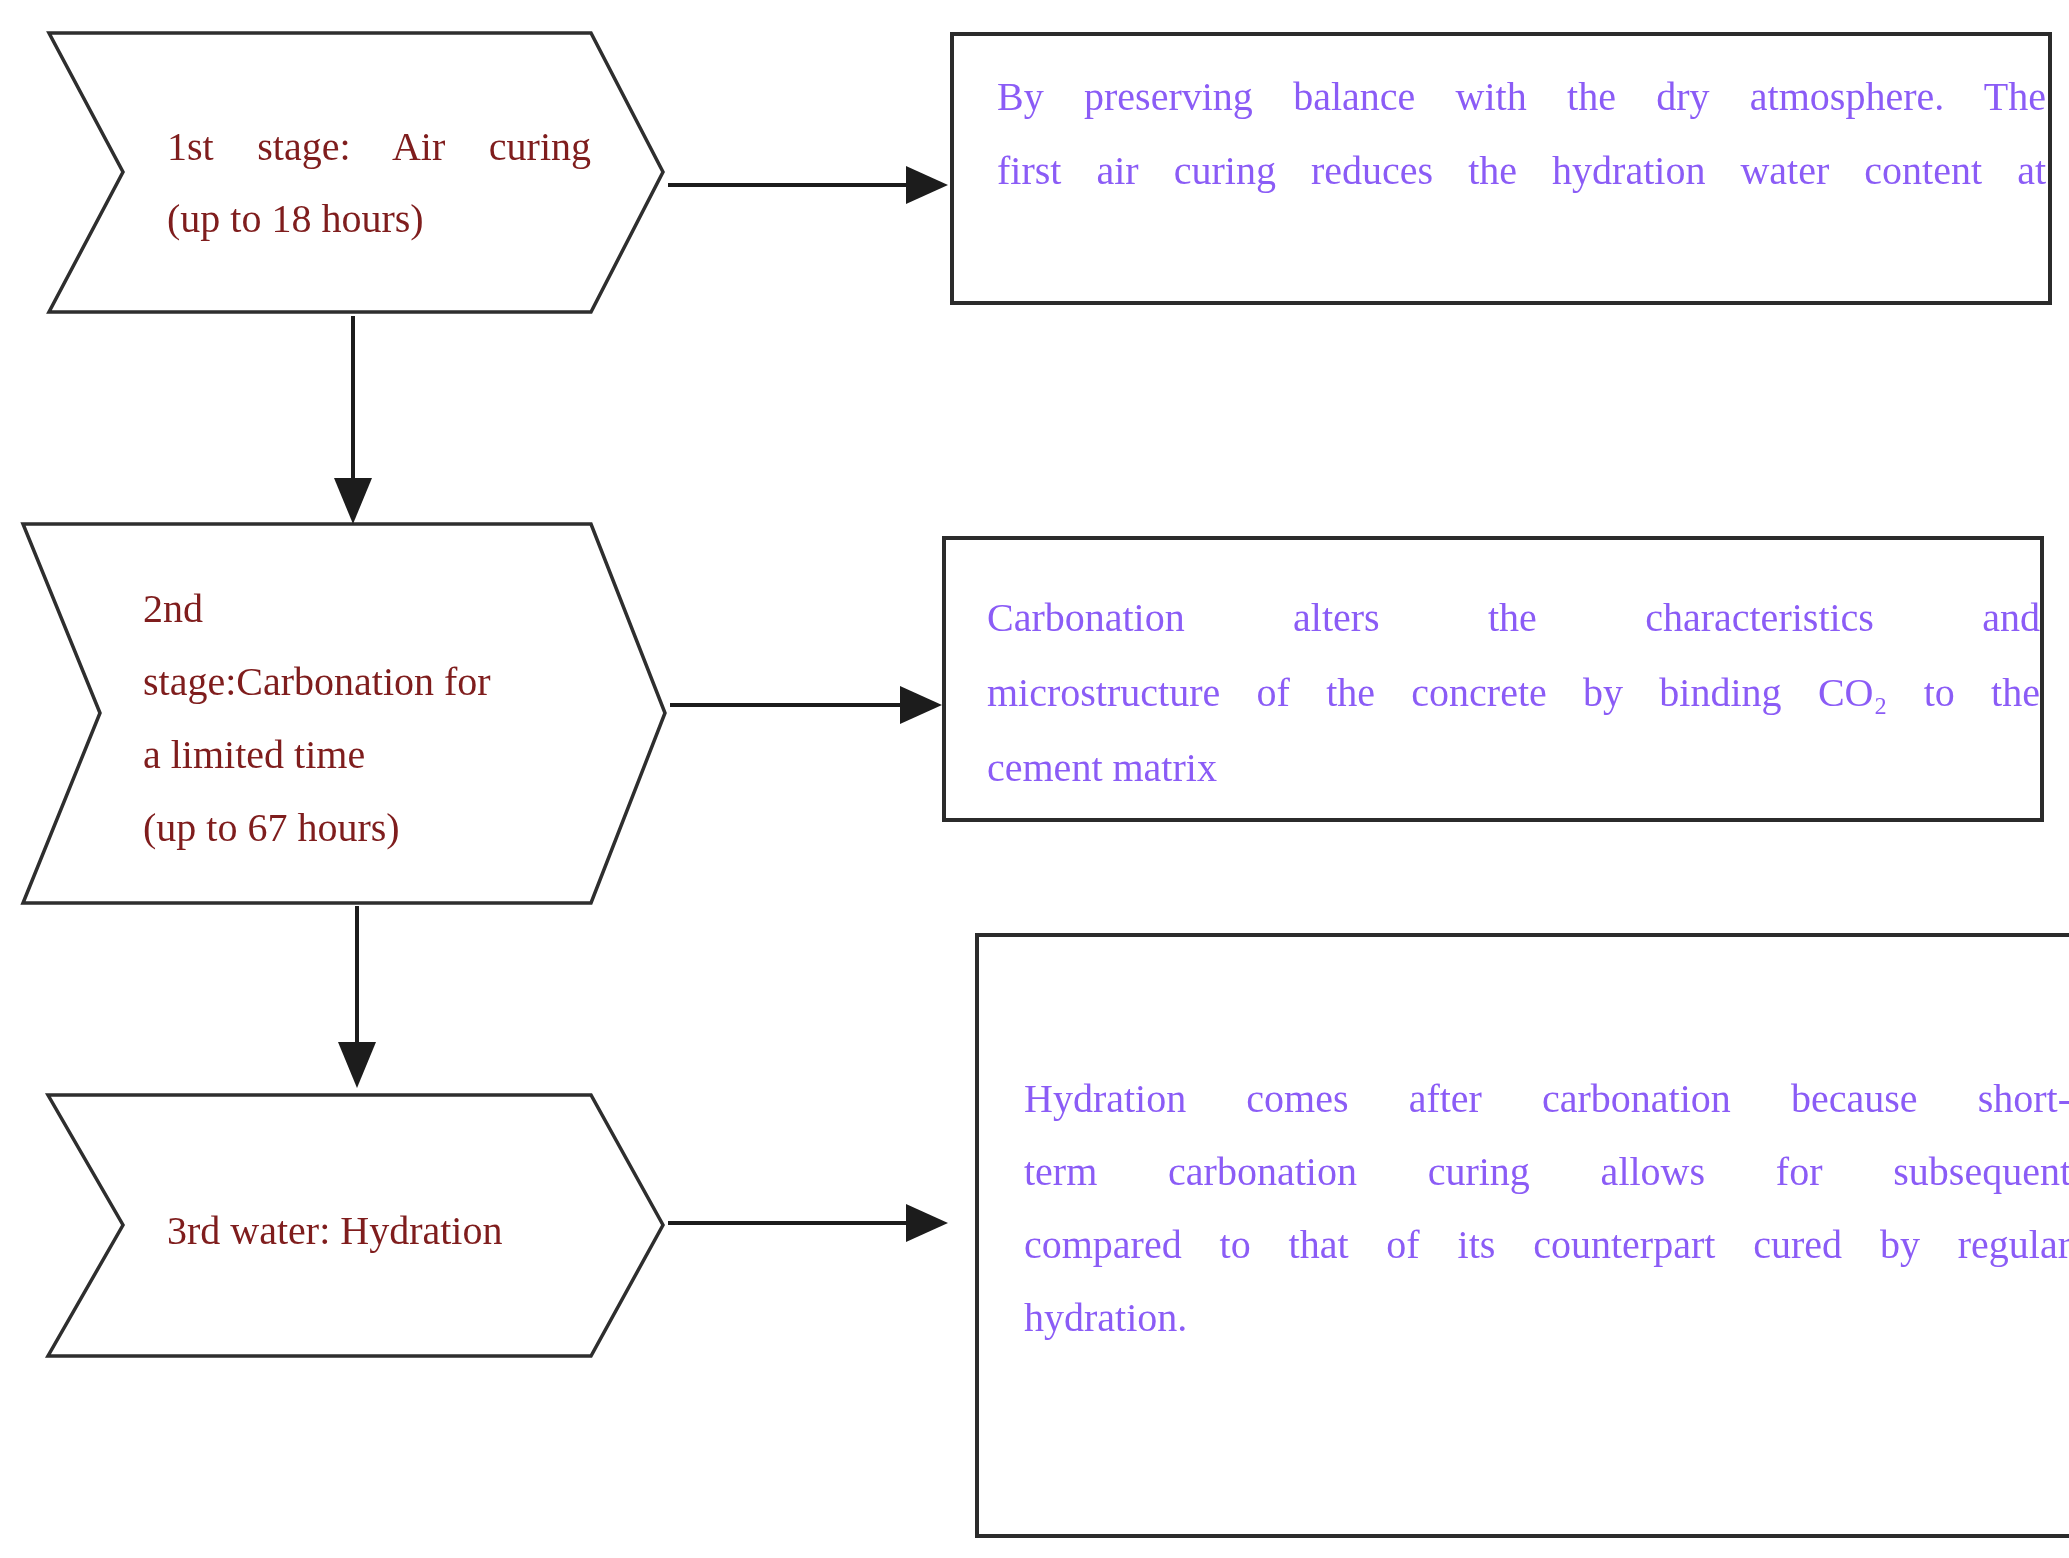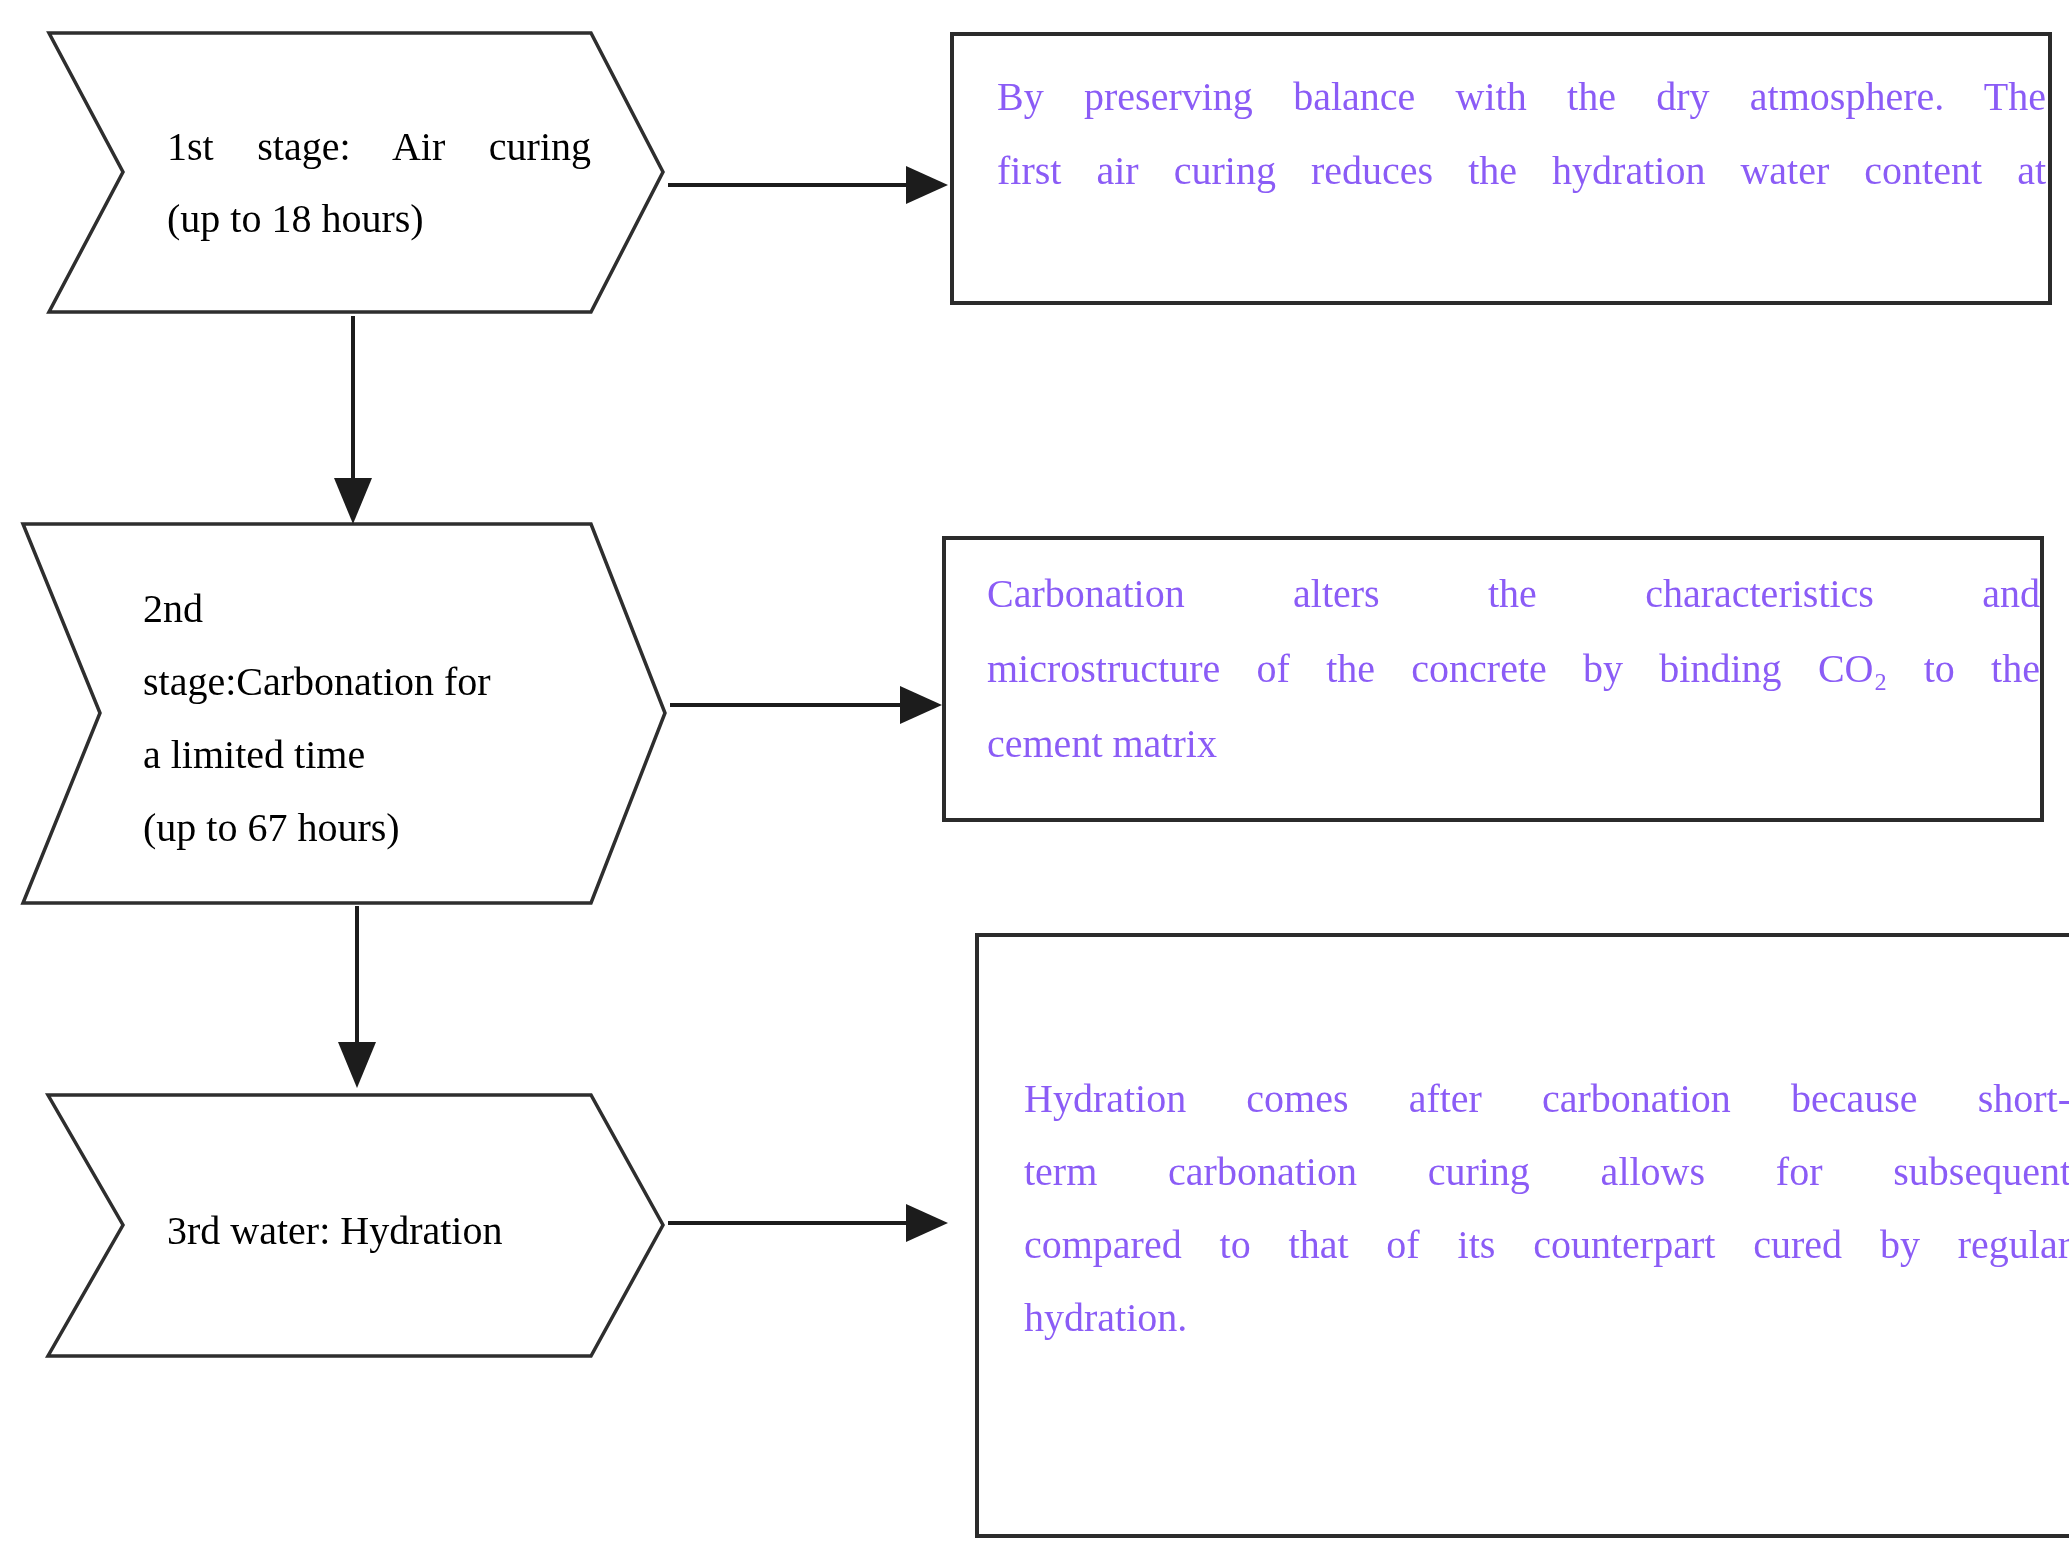--- a/index.html
+++ b/index.html
@@ -12,21 +12,21 @@
     overflow:hidden;
   }
   .layer{position:absolute;left:0;top:0;width:2069px;height:1558px;}
   .shape{fill:#ffffff;stroke:#2e2e2e;stroke-width:3.5;stroke-linejoin:miter;}
   .aline{stroke:#1c1c1c;stroke-width:4;fill:none;}
   .ahead{fill:#1c1c1c;stroke:none;}
 
   .stage-text{
     position:absolute;
     font-size:40px;
-    color:#000000;
+    color:#7f1d1d;
   }
   .stage-text span{display:block;}
   .s1{left:167px;top:111px;width:424px;line-height:72px;}
   .s2{left:143px;top:572px;width:447px;line-height:73px;}
   .s3{left:167px;top:1195px;width:430px;line-height:72px;}
 
   .jl{text-align:justify;text-align-last:justify;}
   .ll{text-align:left;text-align-last:left;}
 
   .box{
@@ -34,21 +34,21 @@
     box-sizing:border-box;
     border:4px solid #2b2b2b;
     background:#ffffff;
     font-size:40px;
     color:#8b5cf6;
   }
   .box span{display:block;}
   .b1{left:950px;top:32px;width:1102px;height:273px;
       padding:24px 2px 0 43px;line-height:74px;}
   .b2{left:942px;top:536px;width:1102px;height:286px;
-      padding:16px 0 0 41px;line-height:75px;}
+      padding:40px 0 0 41px;line-height:75px;}
   .b3{left:948px;top:933px;width:1100px;height:605px;
       padding:125px 0 0 45px;line-height:73px;margin-left:27px;}
 </style>
 </head>
 <body>
 
 <div class="canvas">
 
   <svg class="layer" viewBox="0 0 2069 1558">
 

